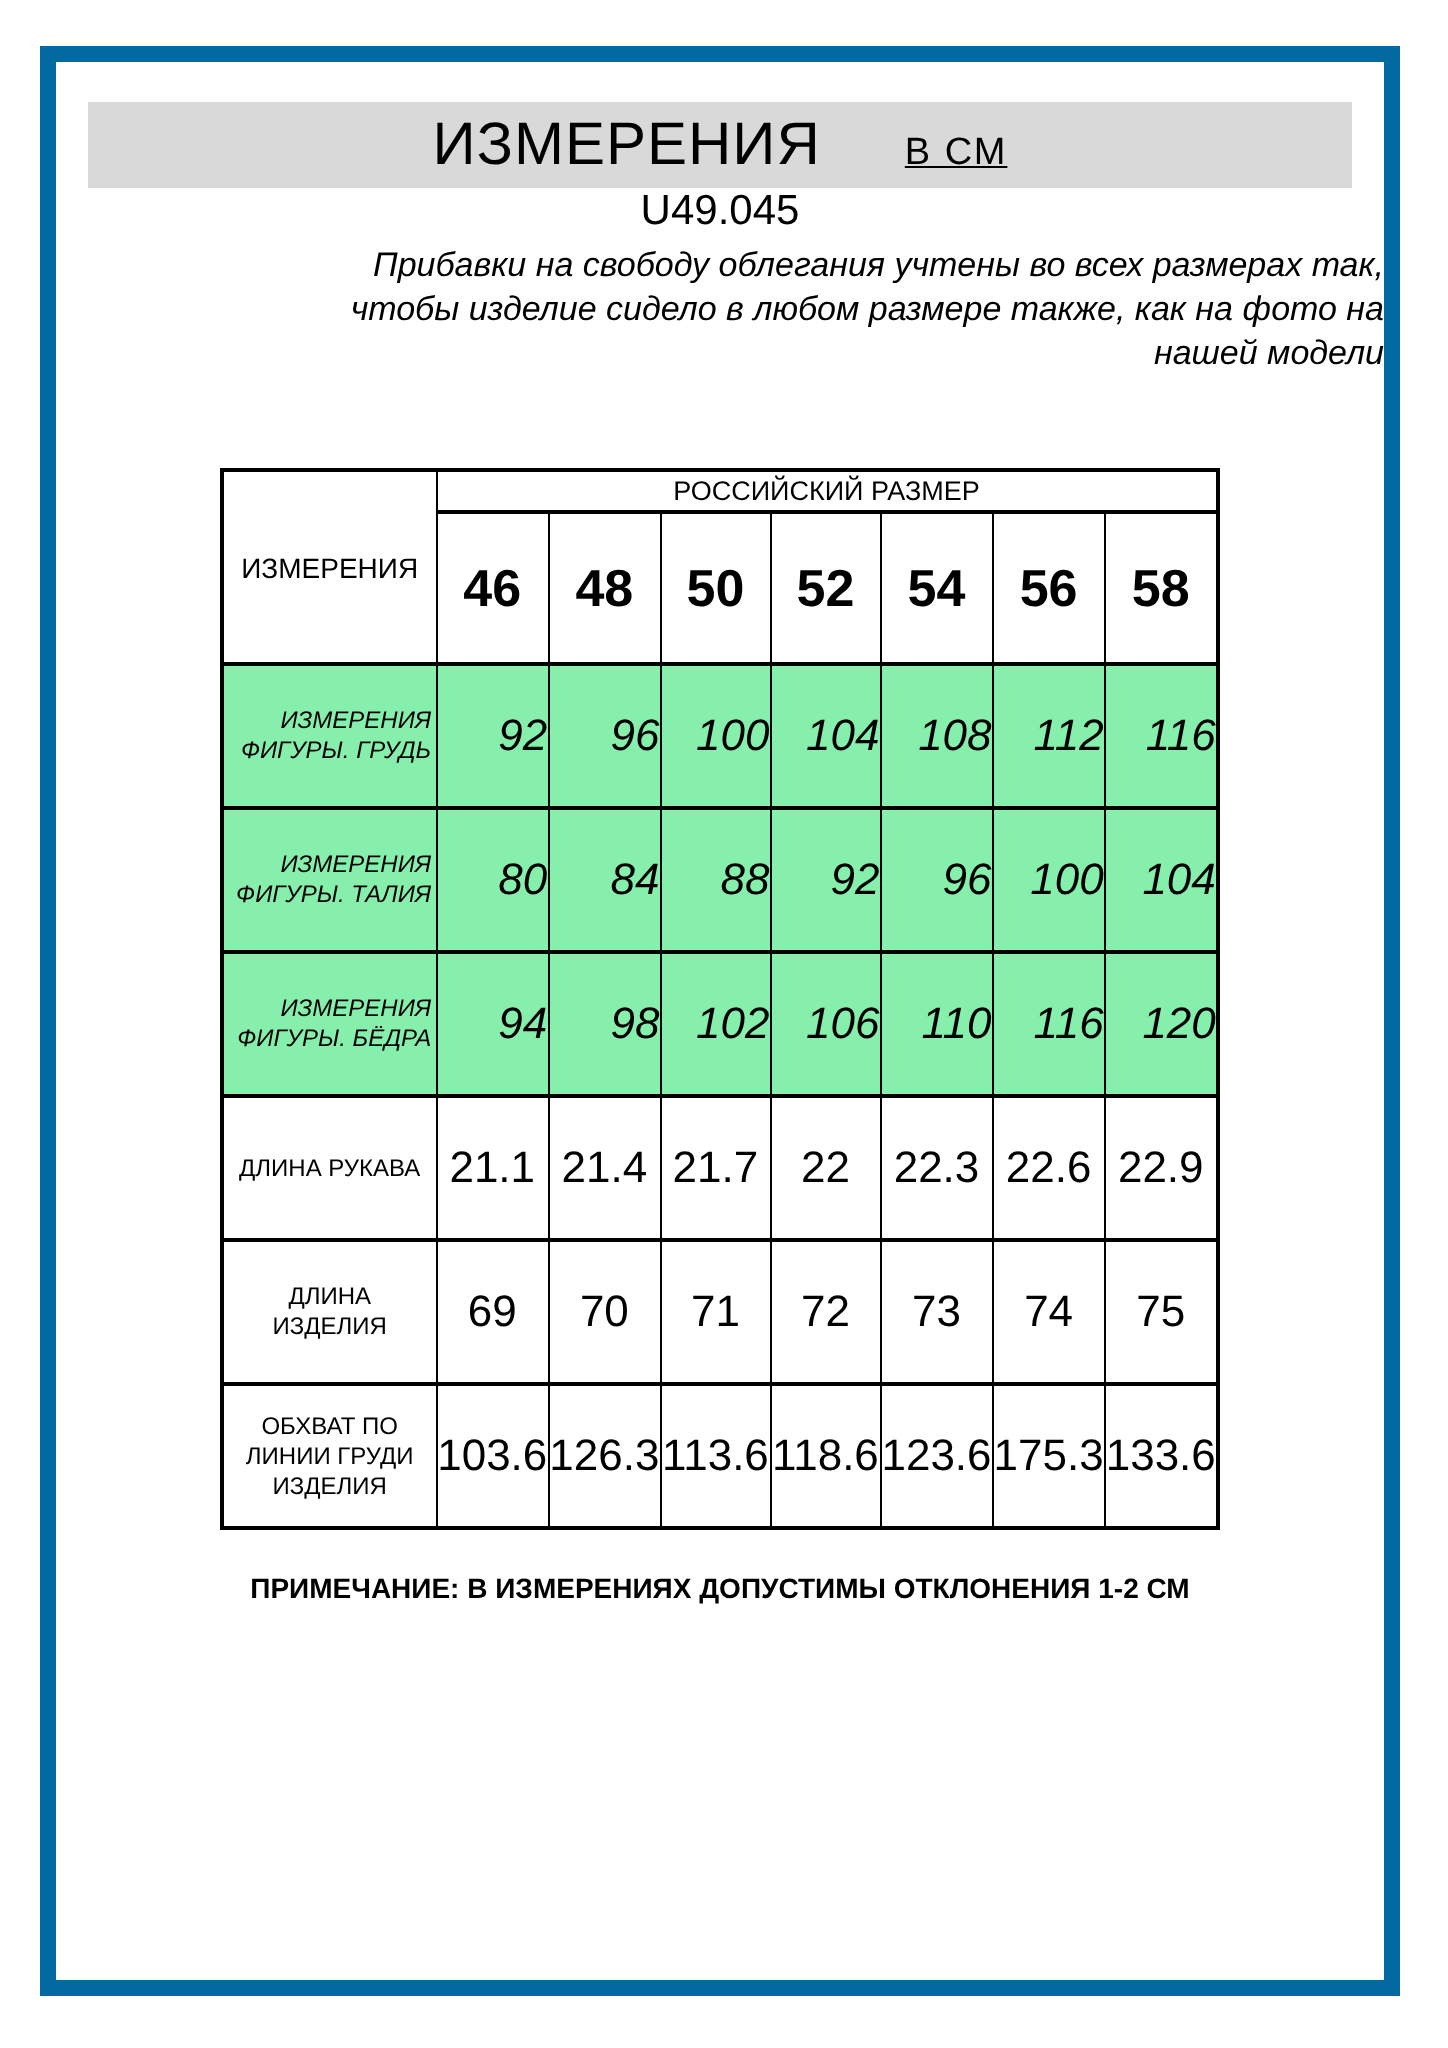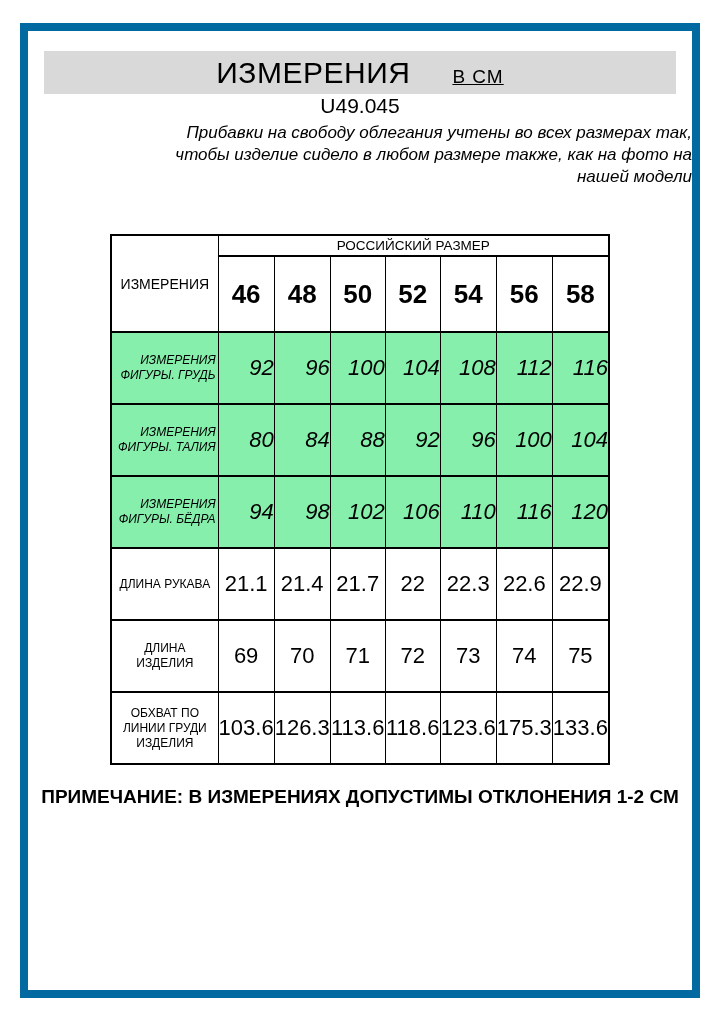--- a/index.html
+++ b/index.html
@@ -62,21 +62,21 @@
   .data-row  { height: 72px; }
   .corner-cell   { font-size: 14px; }
   .group-header  { font-size: 13.5px; }
   .size-cell     { font-size: 26px; font-weight: bold; }
   .label-cell    { font-size: 12px; line-height: 15px; padding: 2px 2px; }
   .value-cell    { font-size: 22px; }
   .shaded td { background: #86efac; font-style: italic; text-align: right; }
   .note {
     margin-top: 21px;
     text-align: center;
-    font-size: 19px;
+    font-size: 14px;
     font-weight: bold;
   }
 </style>
 </head>
 <body>
 
 <div class="page-frame">
 
   <div class="title-band">
     <span class="title-main">ИЗМЕРЕНИЯ</span>

